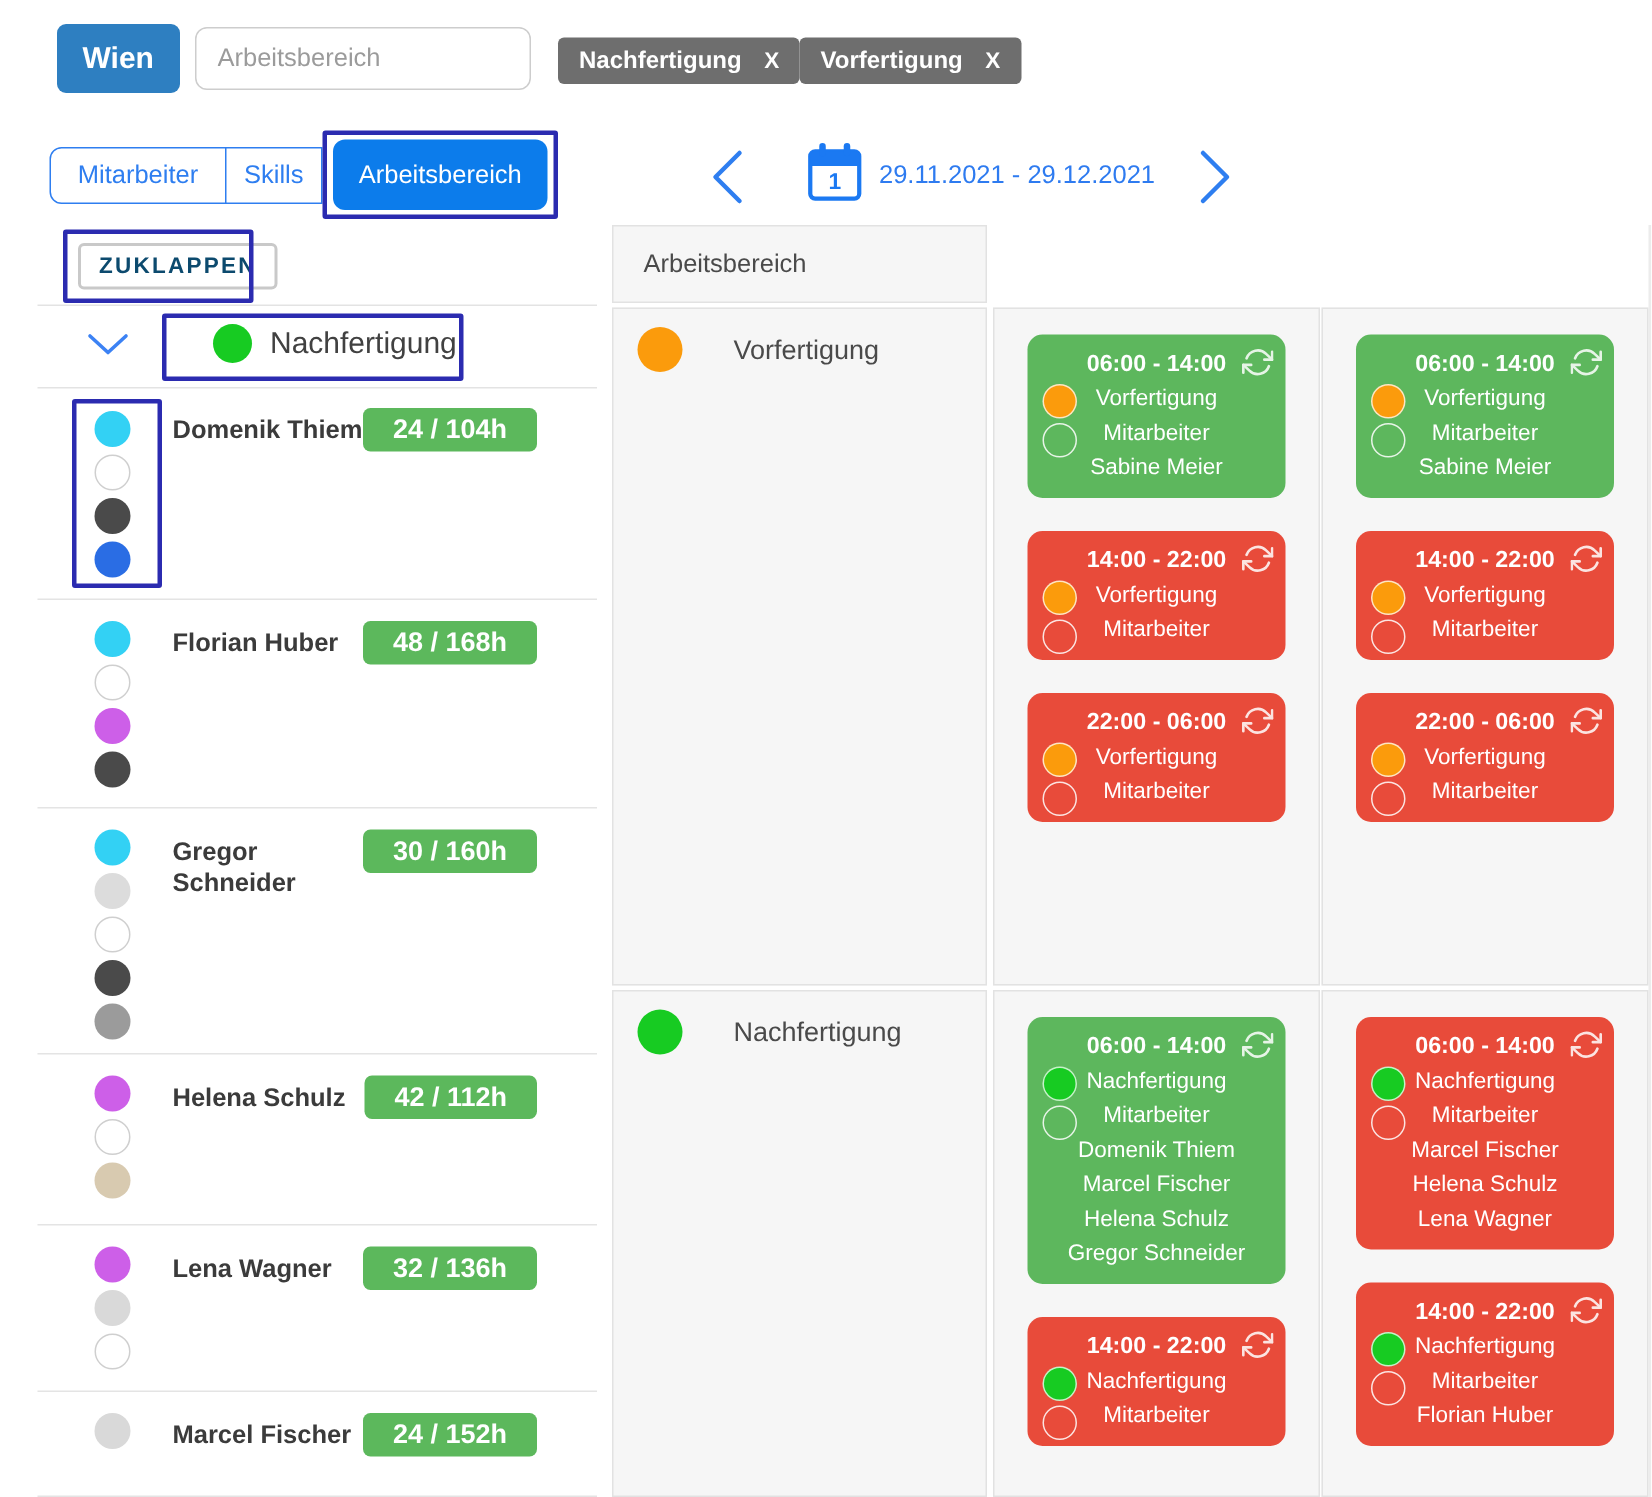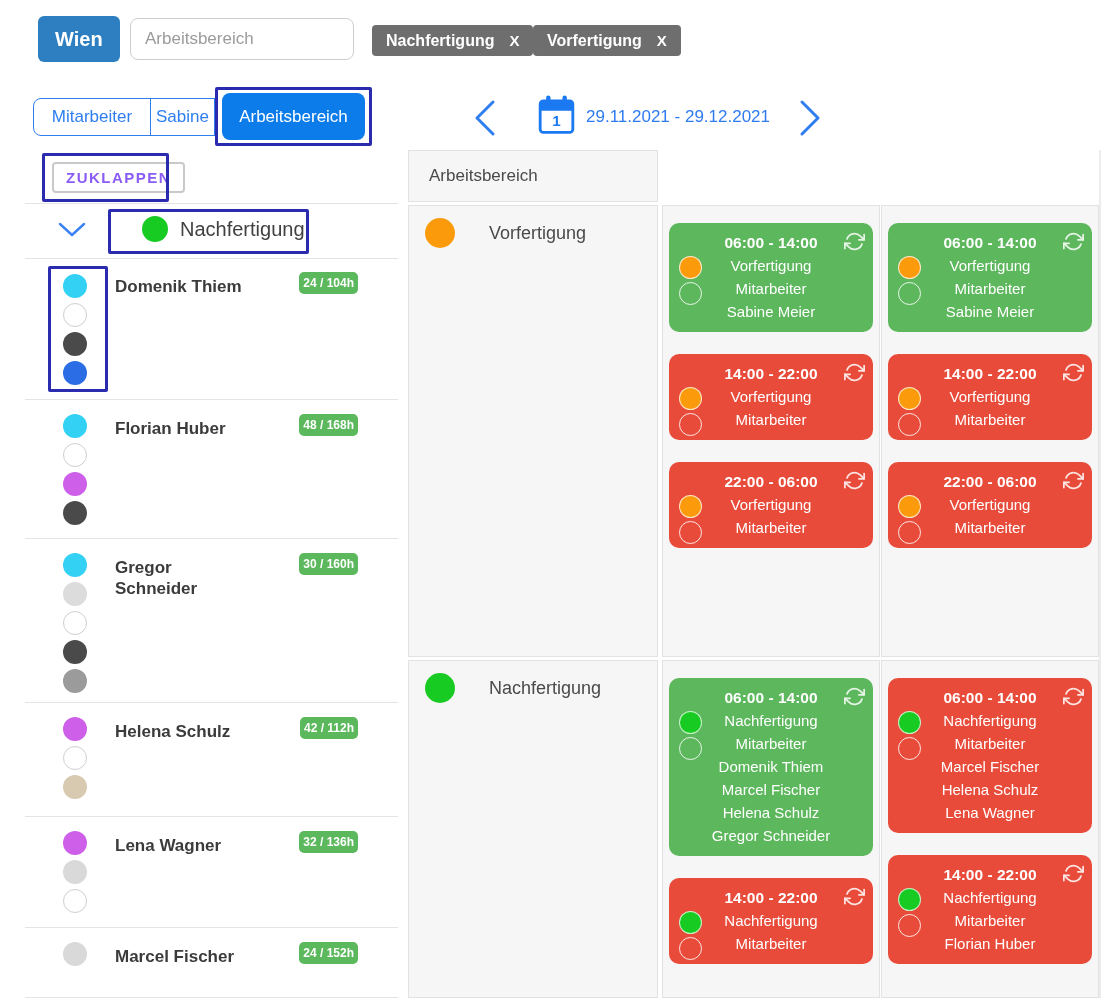--- a/index.html
+++ b/index.html
@@ -28,55 +28,55 @@
   .tab-2 { left:150px; top:98px; width:65px; height:38px; }
   .tab-active { left:222px; top:93px; width:143px; height:47px; background:#0c7ceb;
     color:#fff; border:none; border-radius:8px; }
 
   
   .hl { position:absolute; border:3px solid #2b2bb0; border-radius:2px;
     pointer-events:none; z-index:30; background:transparent; }
 
   
   .collapse-btn { position:absolute; left:52px; top:162px; padding:5px 12px;
-    background:#fff; border:2px solid #c9c9c9; border-radius:4px; color:#8b5cf6;
+    background:#fff; border:2px solid #c9c9c9; border-radius:4px; color:#0c4a6e;
     font-size:15px; font-weight:bold; letter-spacing:1.5px; cursor:pointer;
     font-family:"Liberation Sans",sans-serif; }
   .sb-divider { position:absolute; left:25px; width:373px; height:1px; background:#e3e3e3; }
   .group-chevron { position:absolute; left:57px; top:221px; cursor:pointer; }
   .group-dot { position:absolute; left:142px; top:216px; width:26px; height:26px;
     border-radius:50%; }
   .group-label { position:absolute; left:180px; top:218px; font-size:20px; color:#414141; }
 
   #employee-list { position:absolute; left:25px; top:268px; width:373px; }
   .emp-row { position:relative; border-bottom:1px solid #e4e4e4; }
   .emp-dots { position:absolute; left:38px; display:flex; flex-direction:column; gap:5px; }
   .skill-dot { width:24px; height:24px; border-radius:50%; }
   .emp-main { margin-left:90px; margin-right:40px; display:flex;
     justify-content:space-between; align-items:flex-start; }
   .emp-name { font-size:17px; font-weight:600; color:#3b3b3b; width:138px; line-height:21px; }
-  .hours-badge { background:#5cb85c; color:#fff; font-size:12px; font-weight:bold;
-    padding:4px 4px; border-radius:5px; margin-top:-4px; white-space:nowrap; }
+  .hours-badge { background:#5cb85c; color:#fff; font-size:18px; font-weight:bold;
+    padding:4px 20px; border-radius:5px; margin-top:-4px; white-space:nowrap; }
 
   
   .nav-chv { position:absolute; cursor:pointer; }
   .date-range { position:absolute; left:586px; top:107px; font-size:17px; color:#2e7bf0; }
   .cal-icon { position:absolute; left:538px; top:94px; cursor:pointer; }
 
   
   .cell { position:absolute; background:#f6f6f6; border:1px solid #e2e2e2; }
   .hdr-area { line-height:50px; padding-left:20px; font-size:17px; color:#4a4a4a; }
   .hdr-day { line-height:50px; text-align:center; font-size:17px; font-weight:bold; color:#383838; }
   .row-label { display:flex; align-items:flex-start; padding:12px 0 0 16px; }
   .area-dot { width:30px; height:30px; border-radius:50%; flex:none; }
   .area-label { font-size:18px; color:#4a4a4a; margin:5px 0 0 34px; }
   .day-cell { padding-top:17px; overflow:hidden; }
 
   
-  .shift-card { position:relative; width:204px; margin:0 auto 22px; border-radius:10px;
+  .shift-card { position:relative; width:172px; margin:0 auto 22px; border-radius:10px;
     padding:8px 10px 9px; color:#fff; text-align:center; font-size:15px;
     line-height:23px; cursor:pointer; }
   .shift-card.green { background:#5db75d; }
   .shift-card.red { background:#e84b3a; }
   .shift-time { font-weight:600; font-size:15.5px; }
   .recurring { position:absolute; right:8px; top:8px; opacity:.85; }
   .c-dot { position:absolute; left:10px; width:23px; height:23px; border-radius:50%; }
   .c-dot.fill { border:1px solid rgba(255,255,255,.75); }
   .c-dot.ring { border:1.5px solid rgba(255,255,255,.85); background:transparent; }
 
@@ -92,21 +92,21 @@
   <div class="chip" style="left:372px;">
     <span>Nachfertigung</span>
     <span class="x">X</span>
   </div>
   <div class="chip" style="left:533px;">
     <span>Vorfertigung</span>
     <span class="x">X</span>
   </div>
 
   <div class="tab tab-1">Mitarbeiter</div>
-  <div class="tab tab-2">Sabine</div>
+  <div class="tab tab-2">Skills</div>
   <div class="tab tab-active">Arbeitsbereich</div>
 
   <button class="collapse-btn">ZUKLAPPEN</button>
   <div class="sb-divider" style="top:203px;"></div>
 
   <svg class="group-chevron" width="30" height="17" viewBox="0 0 30 17">
     <polyline points="3,3 15,14 27,3" fill="none" stroke="#3c82f4" stroke-width="2.4" stroke-linecap="round" stroke-linejoin="round"></polyline>
   </svg>
   <div class="group-dot" style="background:#17cb22;"></div>
   <div class="group-label">Nachfertigung</div>

